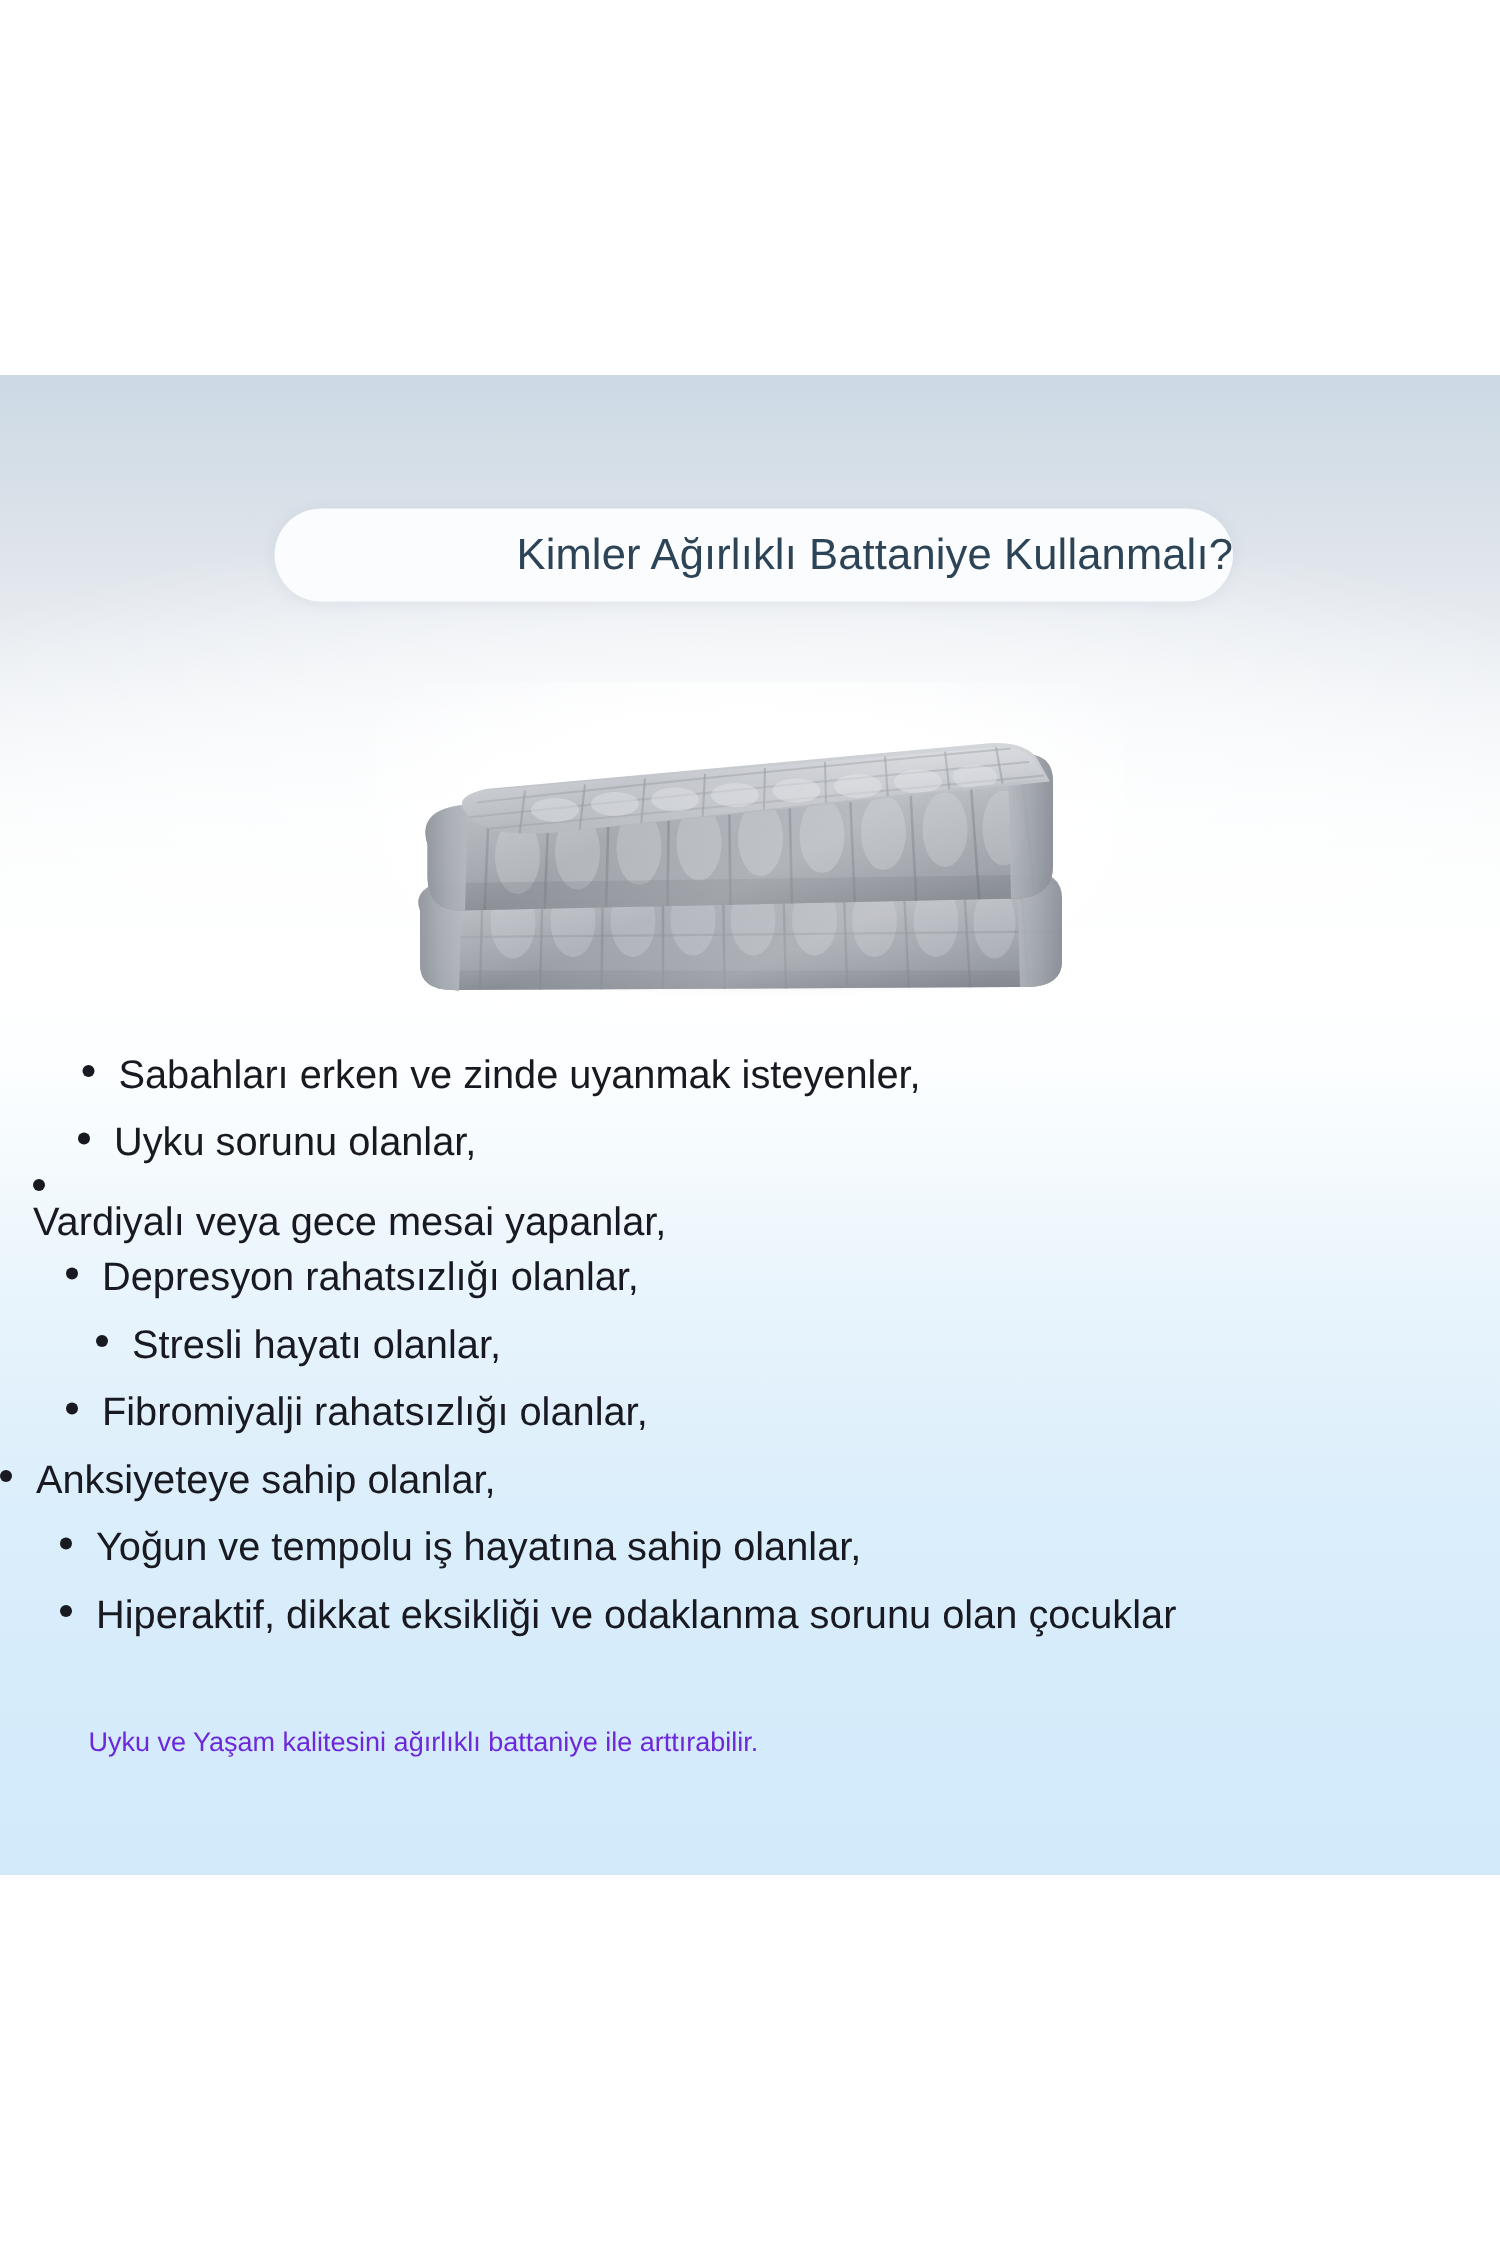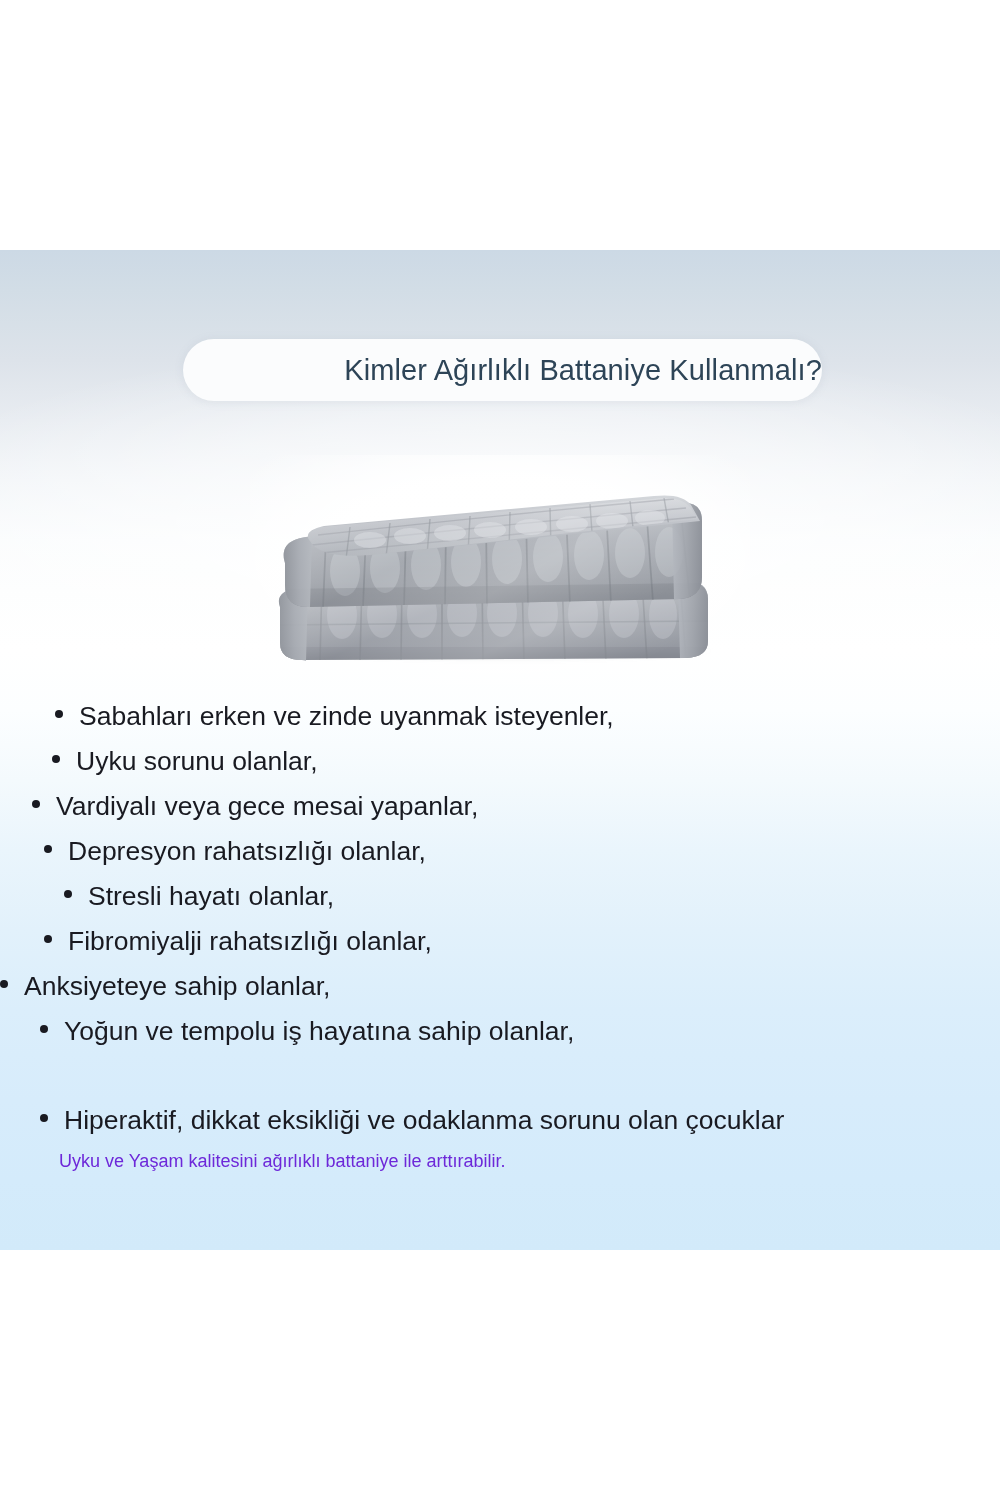--- a/index.html
+++ b/index.html
@@ -140,27 +140,27 @@
     position: relative;
     top: -7px;
     flex: 0 0 auto;
   }
   .bullet-label { line-height: 1; }
 
   
   .r0 { padding-left: 55px; }
   .r1 { padding-left: 48px; }
   .r2 { padding-left: 52px; }
-  .r3 { padding-left: 32px; }
+  .r3 { padding-left: 22px; flex-direction: column; }
   .r4 { padding-left: 44px; }
   .r5 { padding-left: 64px; }
   .r6 { padding-left: 44px; }
   .r7 { }
   .r8 { padding-left: 40px; }
-  .r9 { padding-left: 40px; margin-top: 44px; }
+  .r9 { padding-left: 40px; }
 
   #closing-line {
     position: absolute;
     left: 27px;
     top: 1152px;
     font-size: 18px;
     color: #6d28d9;
     white-space: nowrap;
     line-height: 1;
     margin-left: 32px;

